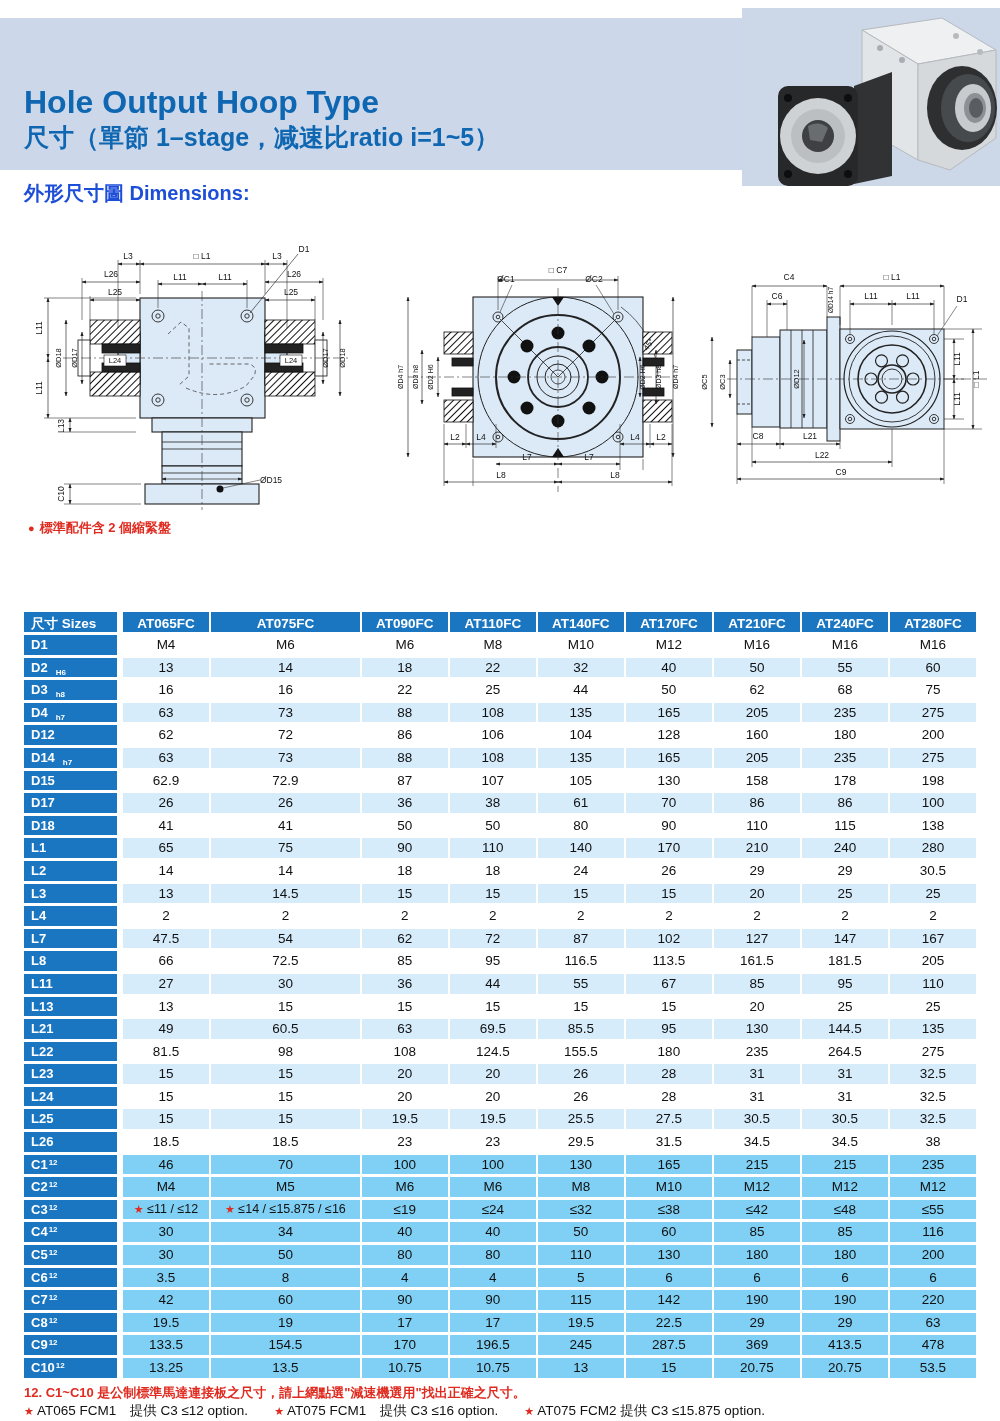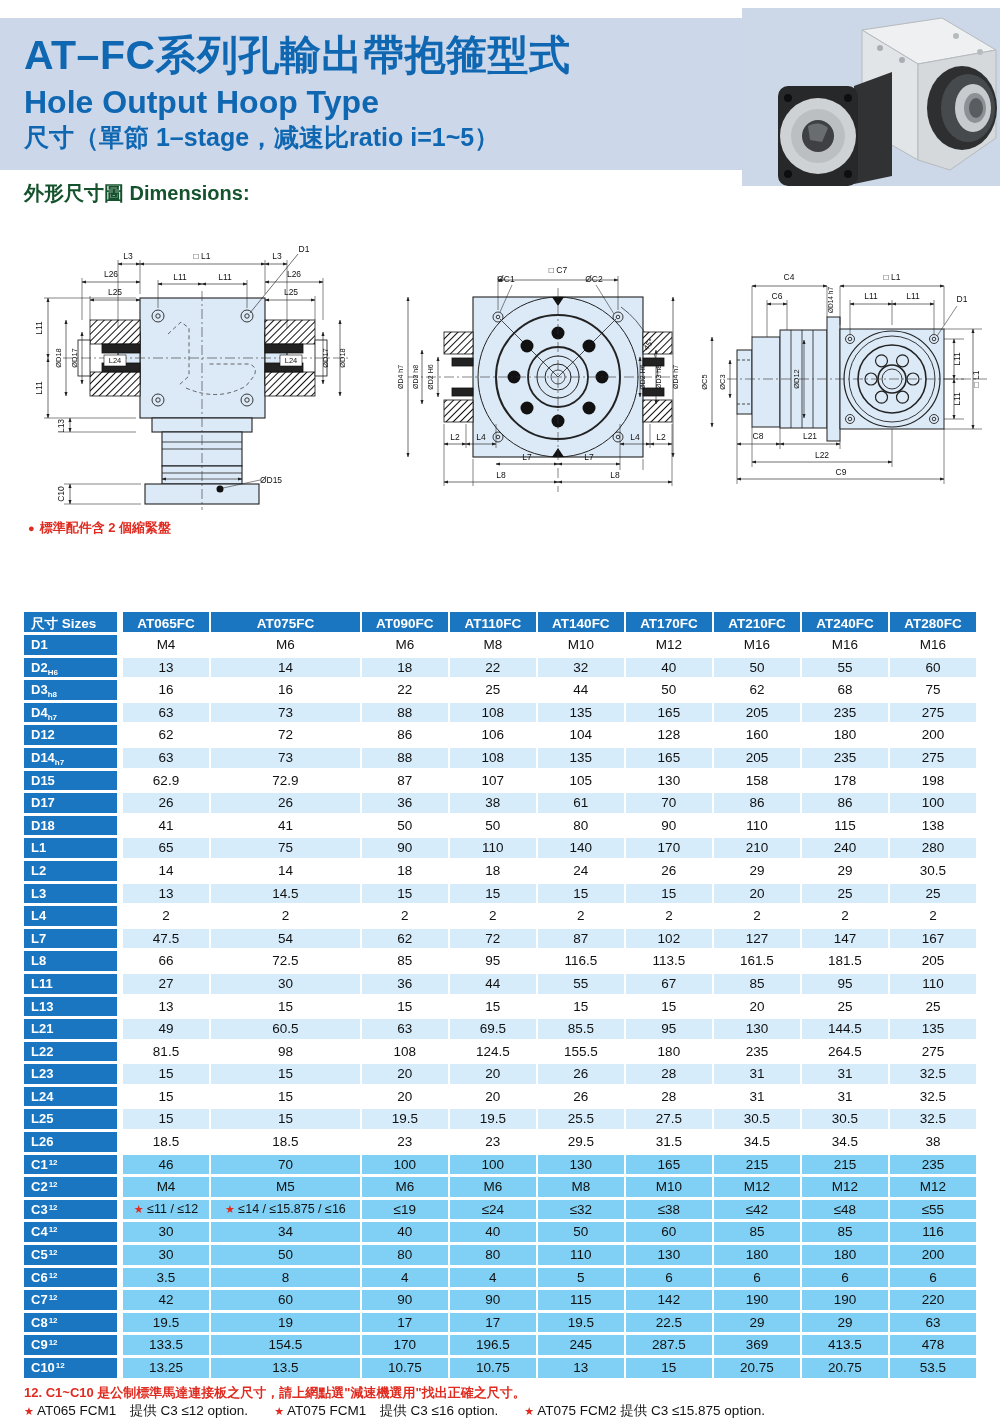--- a/index.html
+++ b/index.html
@@ -5,21 +5,21 @@
   html,body{margin:0;padding:0;background:#fff;}
   #page{position:relative;width:1000px;height:1421px;background:#fff;overflow:hidden;
         font-family:"Liberation Sans","DejaVu Sans",sans-serif;}
   
   .band{position:absolute;top:18px;left:0;width:1000px;height:152px;background:#ccd7ea;}
   .t1{position:absolute;top:28px;left:24px;font-size:41px;font-weight:bold;color:#0f67b2;letter-spacing:.5px;white-space:nowrap;}
   .t2{position:absolute;top:84px;left:24px;font-size:32px;font-weight:bold;color:#0f67b2;white-space:nowrap;}
   .t3{position:absolute;top:121px;left:24px;font-size:25px;font-weight:bold;color:#0f67b2;white-space:nowrap;}
   .photo{position:absolute;top:8px;right:0;width:258px;height:178px;}
   
-  .dimhead{position:absolute;top:180px;left:24px;font-size:20px;font-weight:bold;color:#14532d;}
+  .dimhead{position:absolute;top:180px;left:24px;font-size:20px;font-weight:bold;color:#1d4ed8;}
   .drawnote{position:absolute;top:519px;left:28px;font-size:13px;font-weight:bold;color:#e02b20;}
   .drawnote .bl{font-size:11px;margin-right:5px;}
   .specrow{position:absolute;top:586px;left:24px;width:952px;display:flex;justify-content:space-between;align-items:flex-end;}
   .spechead{font-size:17px;font-weight:bold;color:#0f67b2;}
   .unit{font-size:15px;font-weight:bold;color:#0f67b2;}
   
   .d1{position:absolute;left:18px;top:236px;width:375px;height:280px;}
   .d2{position:absolute;left:396px;top:252px;width:290px;height:250px;}
   .d3{position:absolute;left:692px;top:262px;width:300px;height:235px;}
   svg text{font-family:"Liberation Sans","DejaVu Sans",sans-serif;}
@@ -29,36 +29,35 @@
   .cell{flex:1 1 0;margin-right:2px;height:19.6px;line-height:19.6px;text-align:center;
         font-size:13.5px;color:#111;white-space:nowrap;overflow:hidden;}
   .cell:last-child{margin-right:0;}
   .wide{flex:1.73 1 0;}
   .lbl{flex:0 0 86px;margin-right:6px;text-align:left;padding-left:7px;background:#1b76c1;
        color:#fff;font-weight:bold;font-size:13px;}
   .thead .cell{background:#1b76c1;color:#fff;font-weight:bold;height:20px;line-height:24px;font-size:13.5px;}
   .trow.odd  .cell:not(.lbl){background:#d6ecfb;}
   .trow.even .cell:not(.lbl){background:#ffffff;}
   .trow.crow .cell:not(.lbl){background:#7fd0f4;}
-  .ss{font-size:8px;position:relative;top:3px;margin-left:0;font-weight:bold;}
+  .ss{font-size:8px;position:relative;top:3px;margin-left:8px;font-weight:bold;}
   .sp{font-size:8px;position:relative;top:-4px;margin-left:1px;font-weight:bold;}
   .star{color:#e02b20;font-size:11px;}
   .c3cell{font-size:12.5px;}
   
   .note12{position:absolute;top:1384px;left:24px;font-size:13px;font-weight:bold;color:#e02b20;}
   .options{position:absolute;top:1402px;left:24px;font-size:13.5px;color:#111;white-space:nowrap;}
   .opt{margin-right:26px;}
 </style>
 </head>
 <body>
 
 <div id="page">
 
   <div class="band"></div>
-  <div class="t1">AT–FC系列孔輸出帶抱箍型式</div>
   <div class="t2">Hole Output Hoop Type</div>
   <div class="t3">尺寸（單節 1–stage，减速比ratio i=1~5）</div>
 
   <svg class="photo" viewBox="0 0 258 178">
     <rect x="0" y="0" width="258" height="178" fill="#ccd7e8"></rect>
     <polygon points="120,22 200,10 254,42 176,56" fill="#eef0f2" stroke="#b6babe" stroke-width="1"></polygon>
     <polygon points="120,22 176,56 176,152 120,120" fill="#e2e5e8" stroke="#b6babe" stroke-width="1"></polygon>
     <polygon points="176,56 254,42 254,130 208,162 176,152" fill="#d6d9dc" stroke="#b6babe" stroke-width="1"></polygon>
     <circle cx="138" cy="40" r="3" fill="#aaadb1"></circle>
       <circle cx="160" cy="52" r="3" fill="#aaadb1"></circle>

